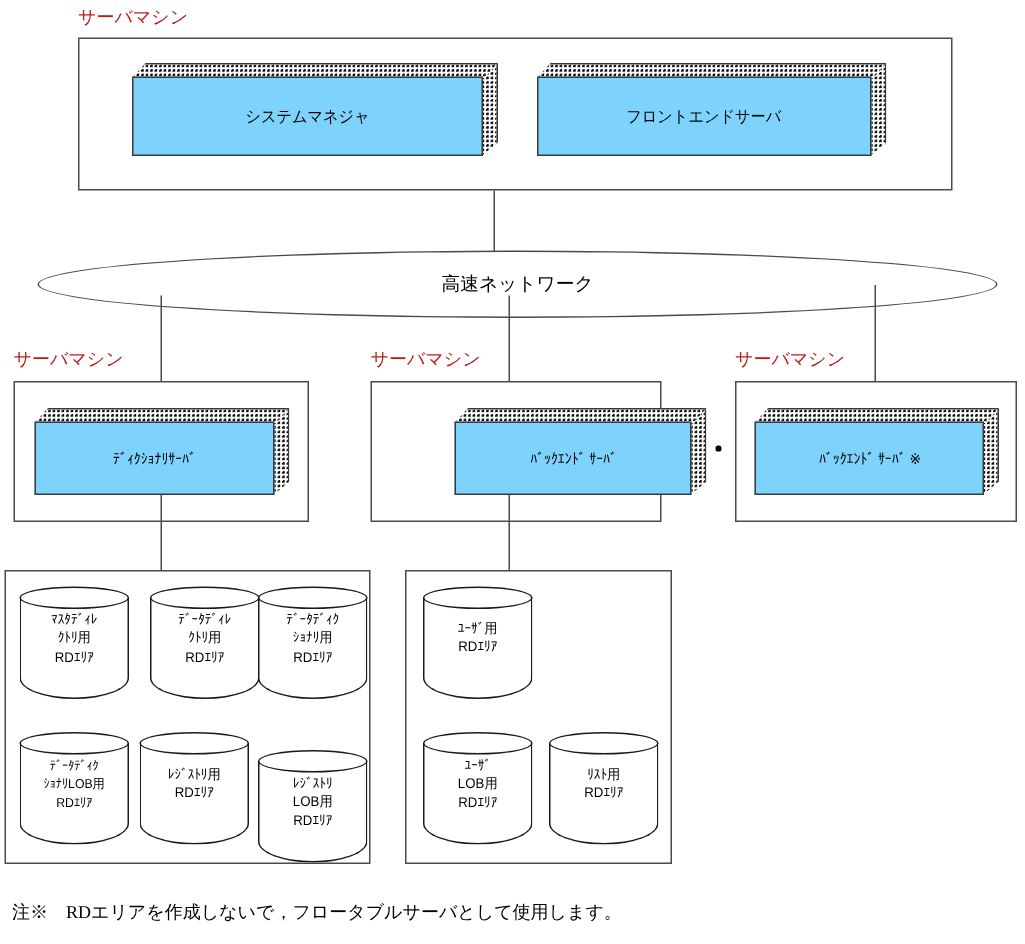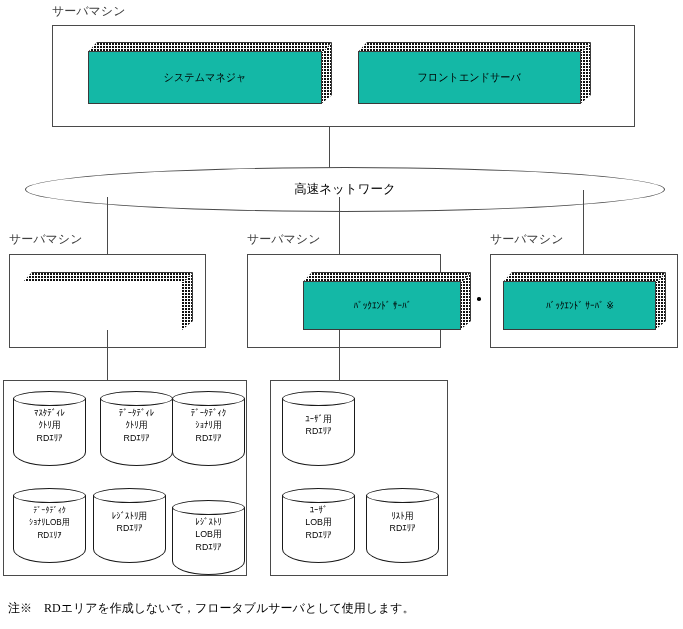--- a/index.html
+++ b/index.html
@@ -14,40 +14,40 @@
     background: #ffffff;
     font-family: "Liberation Sans", "DejaVu Sans", sans-serif;
     color: #000000;
     overflow: hidden;
   }
   .machine-label {
     position: absolute;
     font-size: 12px;
     line-height: 14px;
     white-space: nowrap;
-    color: #404040;
+    color: #b91c1c;
   }
   .container-box {
     position: absolute;
     border: 1.3px solid #4a4a4a;
     background: #ffffff;
     box-sizing: border-box;
   }
   
   .block3d {
     position: absolute;
   }
   .block3d .face {
     position: absolute;
     left: 0;
     top: 9px;
     right: 10px;
     bottom: 0;
     border: 1.3px solid #3a3a3a;
-    background: #14b8a6;
+    background: #7dd3fc;
     box-sizing: border-box;
     display: flex;
     align-items: center;
     justify-content: center;
     z-index: 3;
   }
   .block3d .face span {
     font-size: 11px;
     letter-spacing: 0px;
     white-space: nowrap;
@@ -190,20 +190,23 @@
 
   <div class="vline" style="left:107px; top:197px; height:58px;"></div>
   <div class="vline" style="left:339px; top:197px; height:58px;"></div>
   <div class="vline" style="left:583px; top:190px; height:65px;"></div>
 
   <div class="machine-label" style="left:9px; top:232px;">サーバマシン</div>
   <div class="container-box" style="left:9px; top:254px; width:197px; height:94px;"></div>
   <div class="block3d" style="left:23px; top:272px; width:170px; height:58px;">
     <div class="sideface"></div>
     <div class="topface"></div>
+    <div class="face">
+      <span style="font-size:10px;">ﾃﾞｨｸｼｮﾅﾘｻｰﾊﾞ</span>
+    </div>
   </div>
   <div class="vline" style="left:107px; top:330px; height:50px;"></div>
 
   <div class="machine-label" style="left:247px; top:232px;">サーバマシン</div>
   <div class="container-box" style="left:247px; top:254px; width:194px; height:94px;"></div>
   <div class="block3d" style="left:261px; top:272px; width:168px; height:58px;margin-left:42px;">
     <div class="sideface"></div>
     <div class="topface"></div>
     <div class="face">
       <span style="font-size:10px;">ﾊﾞｯｸｴﾝﾄﾞ ｻｰﾊﾞ</span>

